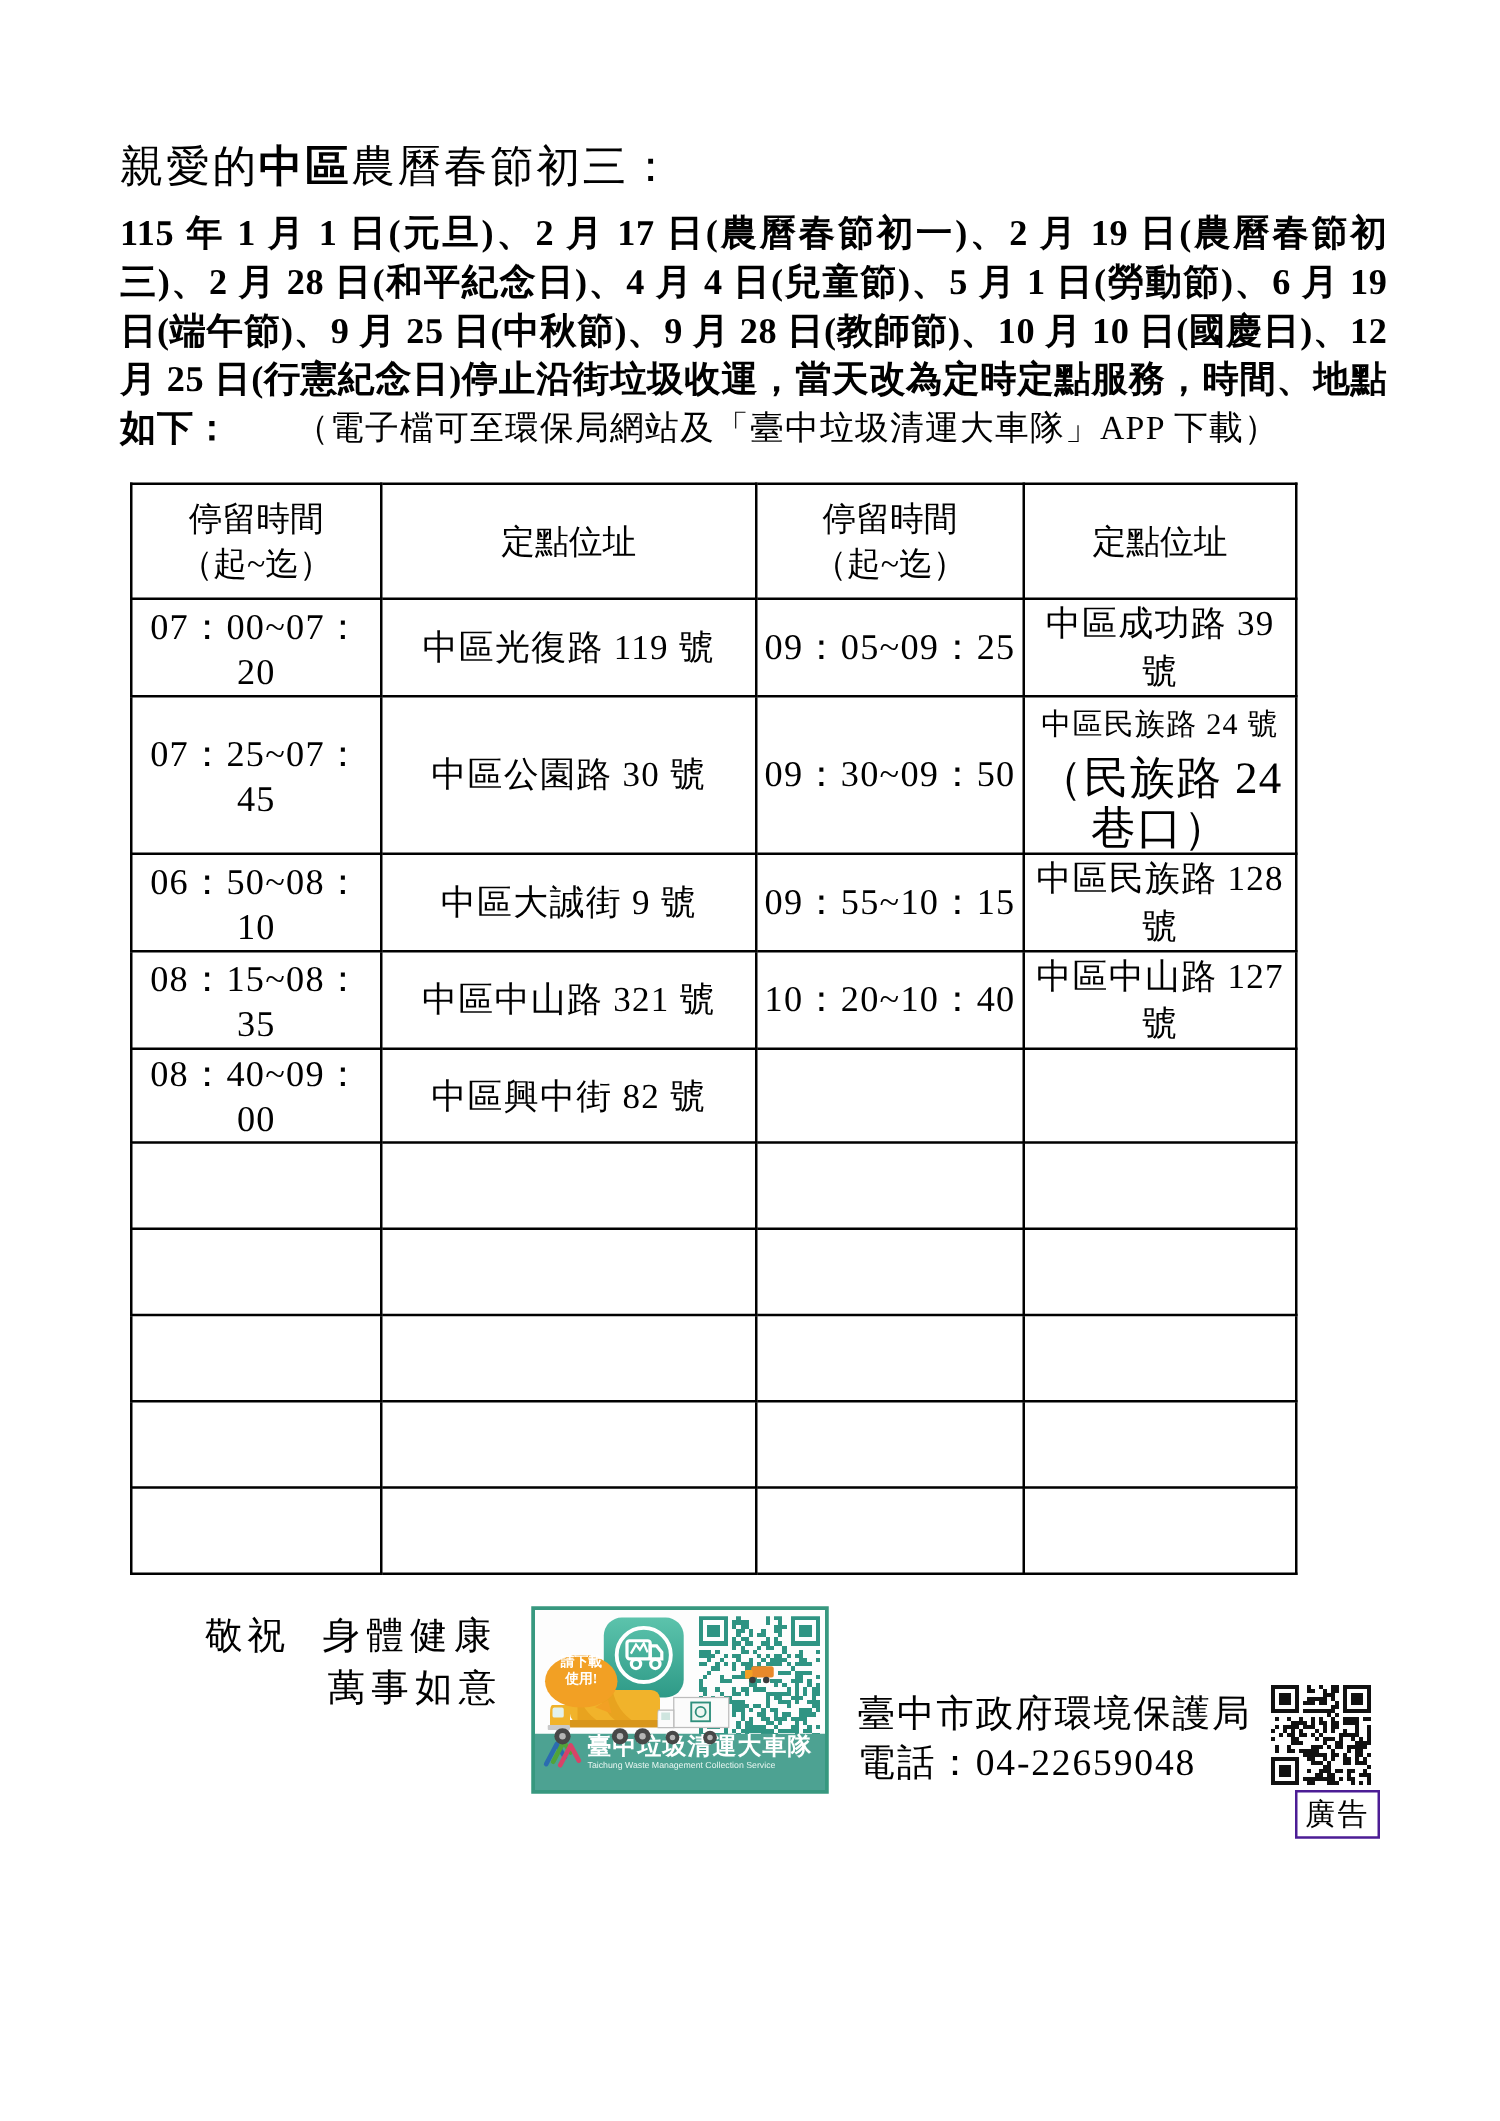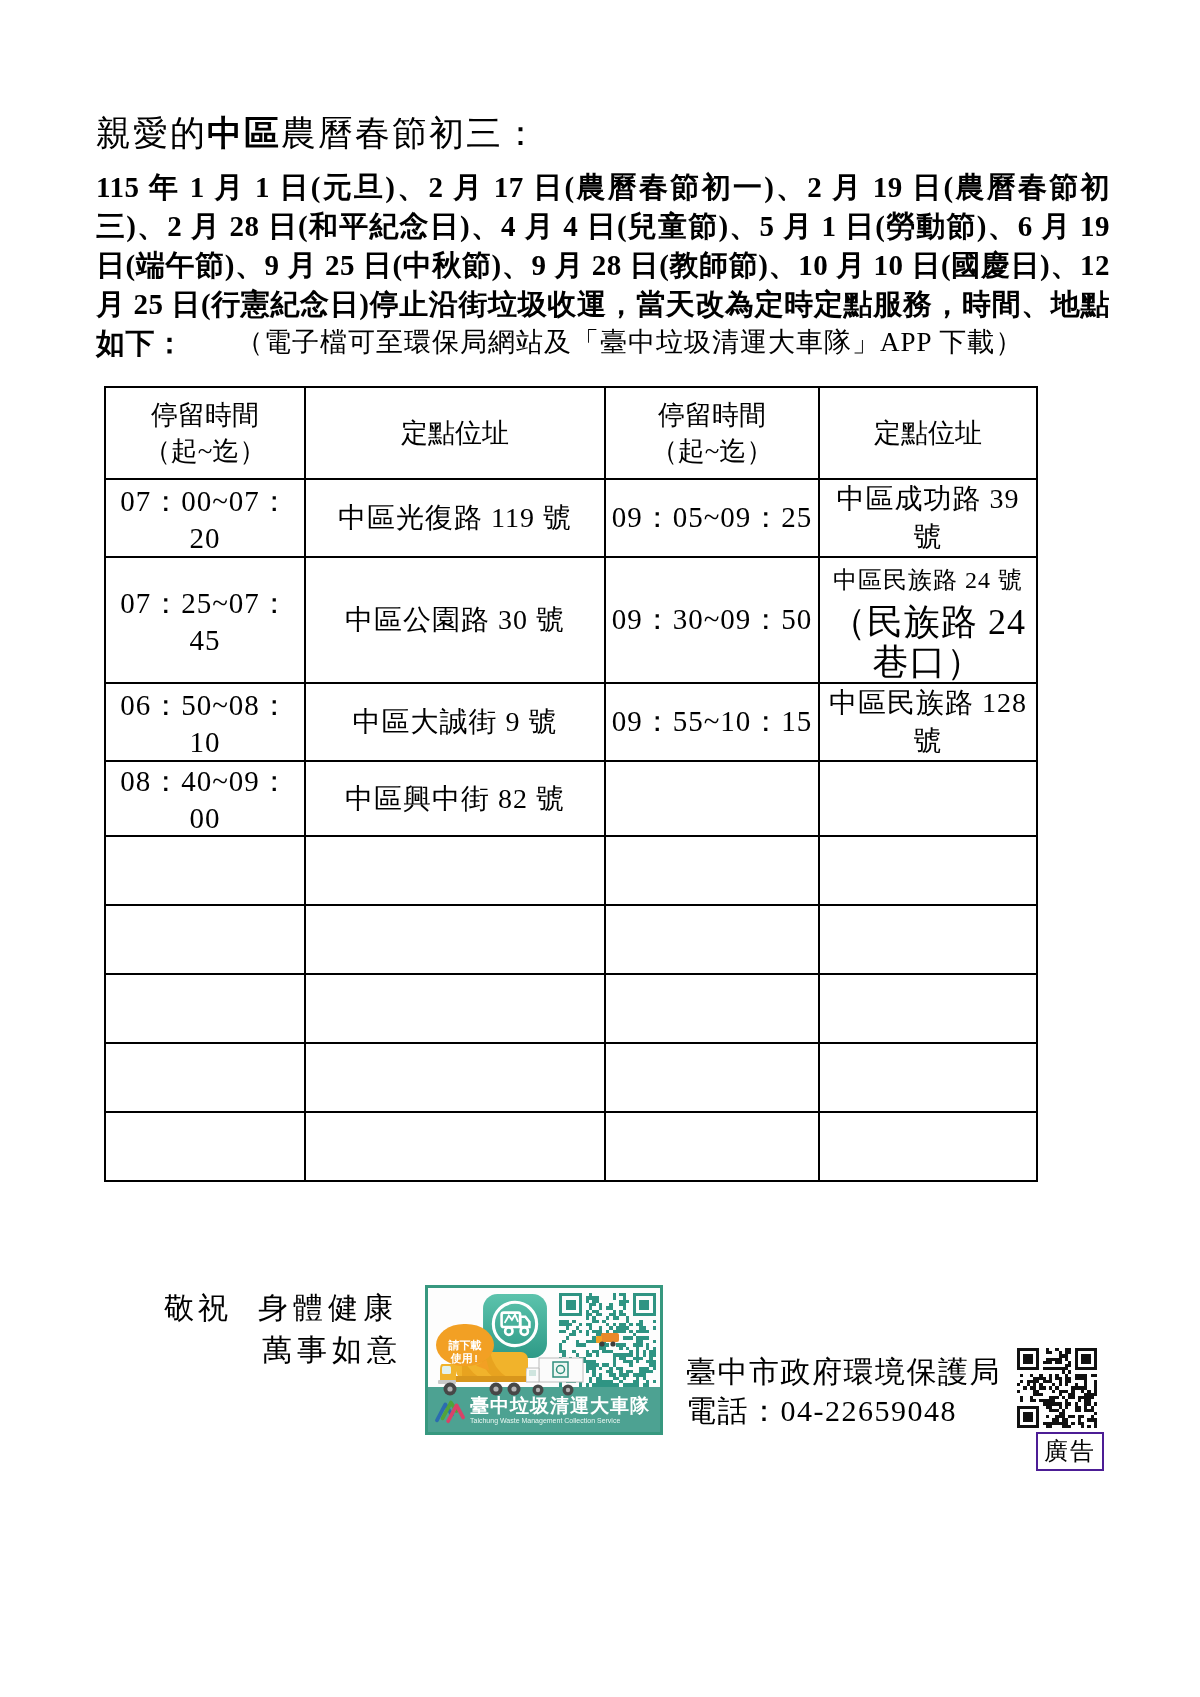--- a/index.html
+++ b/index.html
@@ -31,29 +31,29 @@
   .wish-l2{position:absolute;left:262px;top:1330px;font-size:30px;letter-spacing:5px;}
 
   
   .app-card{position:absolute;left:425px;top:1285px;width:238px;height:150px;background:#fdfdfd;
             border:3px solid #37987f;box-sizing:border-box;}
   .app-icon{position:absolute;left:54px;top:5px;width:66px;height:66px;}
   .app-qr{position:absolute;left:131px;top:5px;width:97px;height:97px;}
   .qr-truck{position:absolute;left:168px;top:44px;width:24px;height:16px;}
   .bubble{position:absolute;left:8px;top:36px;width:58px;height:42px;background:#f2a024;
           border-radius:50%/52%;color:#fff;font-weight:bold;display:flex;flex-direction:column;
-          align-items:center;justify-content:flex-end;font-family:Liberation Mono, monospace;
+          align-items:center;justify-content:flex-start;font-family:Liberation Serif, serif;
           font-size:11px;line-height:13px;z-index:4;}
   .bubble:after{content:"";position:absolute;right:4px;bottom:-7px;width:0;height:0;
           border:solid transparent;border-width:11px 3px 0 9px;border-top-color:#f2a024;
           transform:rotate(-30deg);}
   .truck-yellow{position:absolute;left:10px;top:60px;width:94px;height:50px;z-index:3;}
   .truck-white{position:absolute;left:98px;top:68px;width:60px;height:44px;z-index:3;}
   .band{position:absolute;left:0;bottom:0;width:100%;height:45px;background:#4da292;z-index:2;
-        display:flex;align-items:center;}
+        display:flex;}
   .city-logo{width:32px;height:28px;margin-left:6px;flex:none;}
   .band-text{margin-left:4px;}
   .band-title{color:#fff;font-weight:bold;font-size:19px;letter-spacing:1px;
               font-family:"Liberation Sans",sans-serif;line-height:21px;white-space:nowrap;}
   .band-sub{color:#e8f6f1;font-size:7px;font-family:"Liberation Sans",sans-serif;
             line-height:9px;white-space:nowrap;}
 
   
   .signature{position:absolute;left:686px;top:1352px;font-size:30px;line-height:39px;letter-spacing:1.5px;}
   .sig-row{white-space:nowrap;}
@@ -114,20 +114,26 @@
       <td class="a">
         <span class="addr-main">中區民族路 24 號</span>
         <span class="addr-sub">（民族路 24 巷口）</span>
       </td>
     </tr>
     <tr class="h-r3">
       <td class="t">06：50~08：10</td>
       <td class="a">中區大誠街 9 號</td>
       <td class="t">09：55~10：15</td>
       <td class="a">中區民族路 128 號</td>
+    </tr>
+    <tr class="h-r4">
+      <td class="t">08：15~08：35</td>
+      <td class="a">中區中山路 321 號</td>
+      <td class="t">10：20~10：40</td>
+      <td class="a">中區中山路 127 號</td>
     </tr>
     <tr class="h-r5">
       <td class="t">08：40~09：00</td>
       <td class="a">中區興中街 82 號</td>
       <td class="t"></td>
       <td class="a"></td>
     </tr>
     <tr class="h-e">
       <td></td>
           <td></td>

